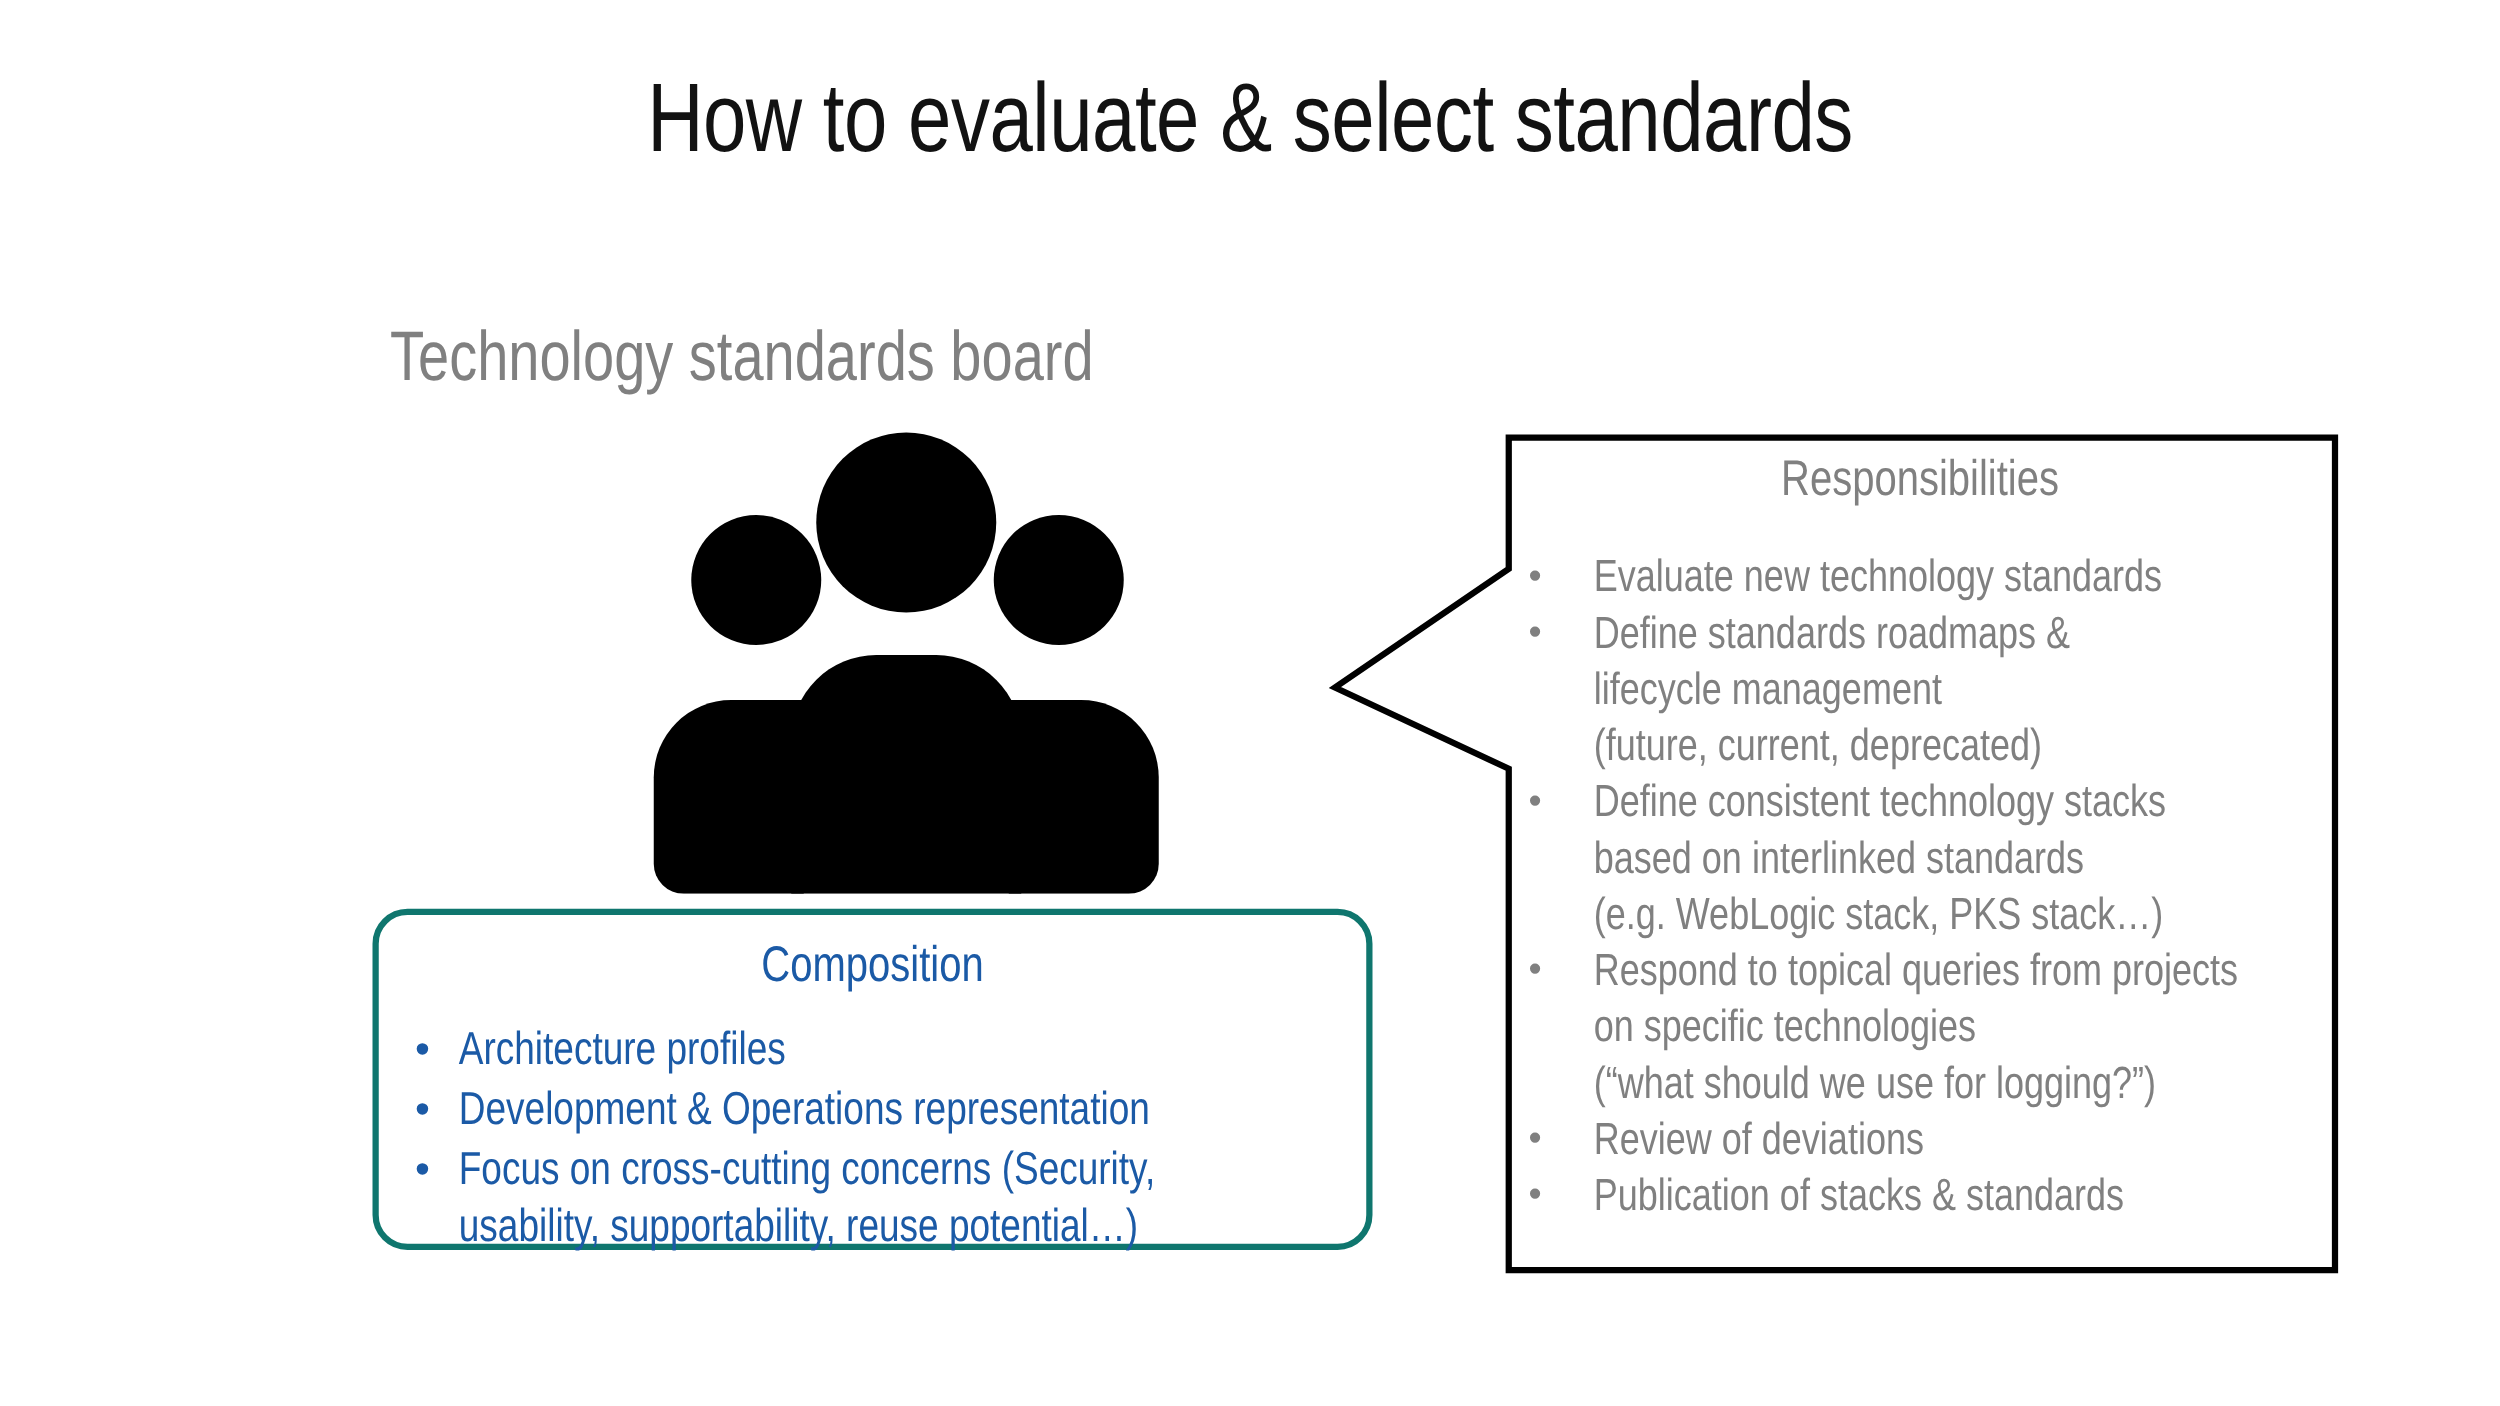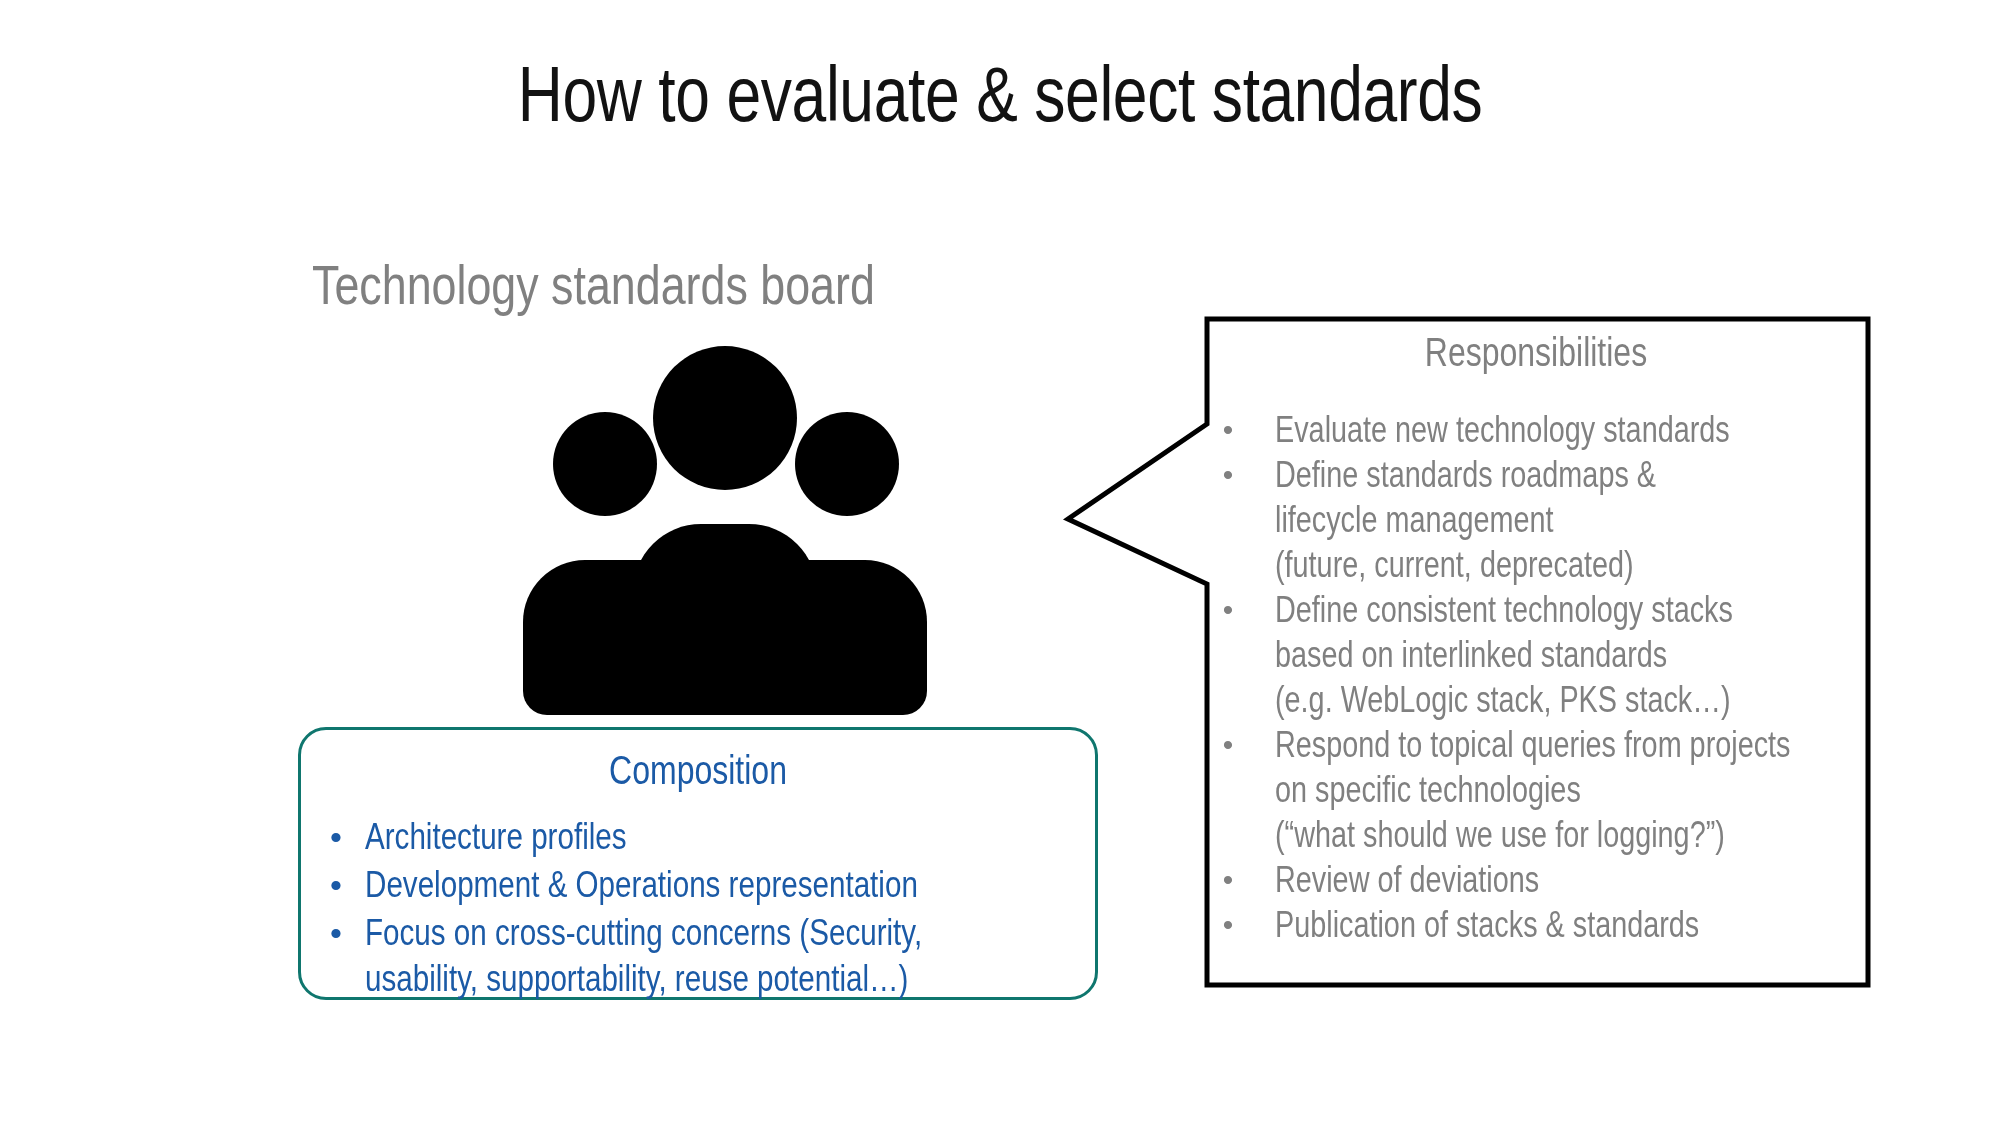--- a/index.html
+++ b/index.html
@@ -63,21 +63,21 @@
   }
   #people-icon svg { display: block; width: 100%; height: 100%; }
 
   
   #composition-box {
     position: absolute;
     left: 298px;
     top: 727px;
     width: 800px;
     height: 273px;
-    border: 3px solid #0f766e;
+    border: 5px solid #0f766e;
     border-radius: 28px;
     box-sizing: border-box;
     background: #ffffff;
   }
   #composition-title {
     position: absolute;
     left: 0;
     top: 18px;
     width: 100%;
     text-align: center;
@@ -121,21 +121,21 @@
     transform: scaleX(0.80);
     transform-origin: left top;
     width: 125%;
     white-space: pre-line;
   }
 
   
   #responsibilities-callout {
     position: absolute;
     left: 1060px;
-    top: 312px;
+    top: 343px;
     width: 815px;
     height: 680px;
     text-decoration: underline;
   }
   #responsibilities-callout .callout-shape {
     position: absolute;
     left: 0; top: 0;
     width: 100%; height: 100%;
   }
   #responsibilities-callout .callout-shape svg {

